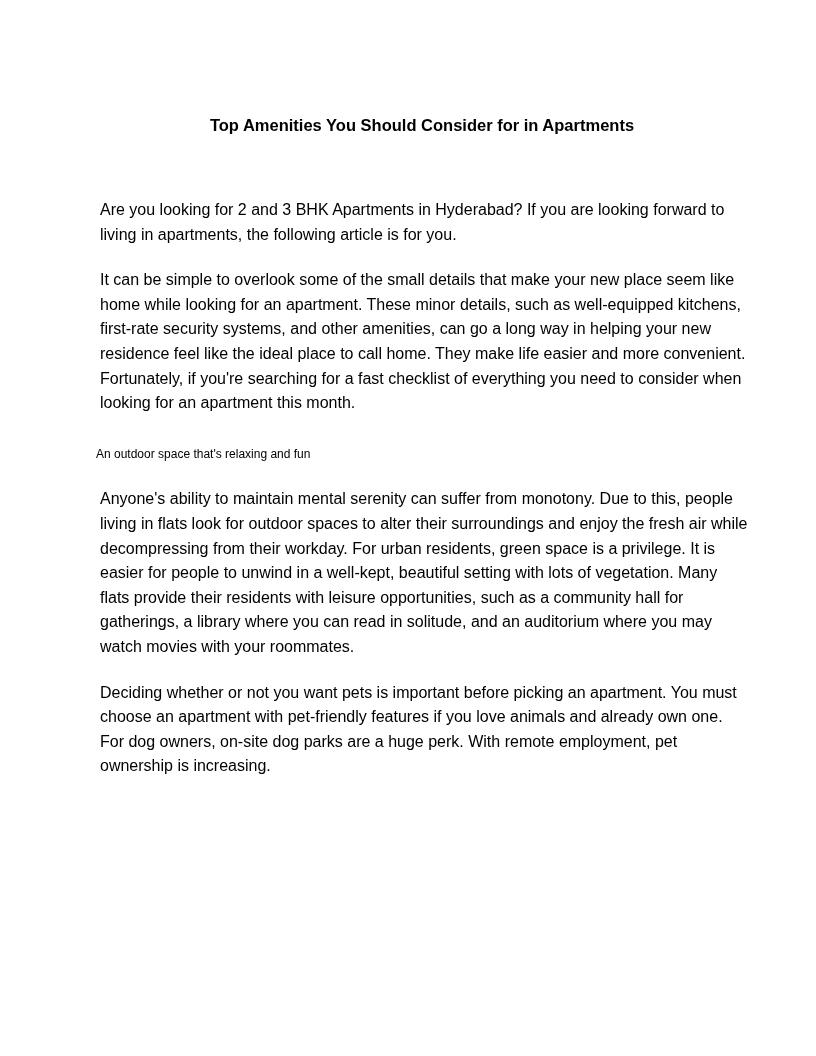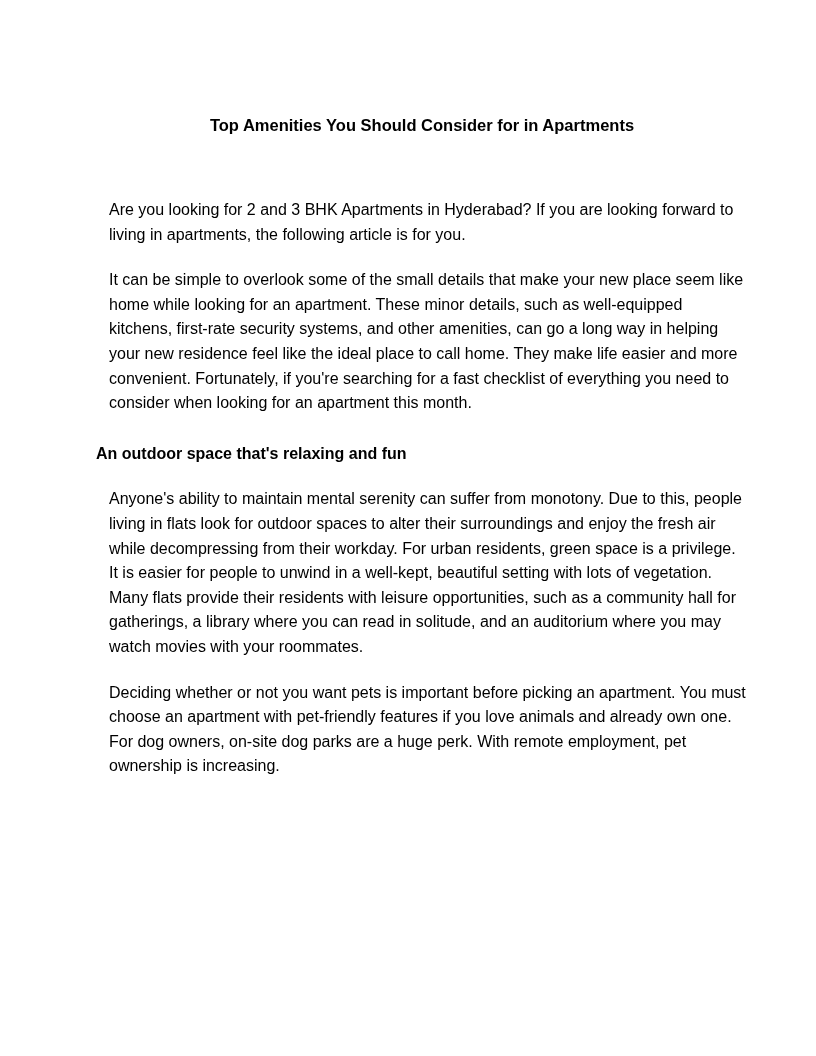--- a/index.html
+++ b/index.html
@@ -25,25 +25,25 @@
   .doc-title {
     font-size: 16.5px;
     font-weight: bold;
     text-align: center;
     margin: 18px 0 62px 0;
     line-height: 22px;
   }
   .body-text {
     font-size: 16px;
     line-height: 24.6px;
-    margin: 0 0 21px 13px;
+    margin: 0 0 21px 4px;
   }
   .section-heading {
-    font-size: 16px;
-    font-weight: bold;
+    font-size: 12px;
+    font-weight: normal;
     line-height: 24.6px;
     margin: 26px 0 21px 0;
   }
   .doc-link {
     color: var(--link_color, #1155cc);
     font-weight: bold;
     text-decoration: underline;
     cursor: pointer;
   }
 </style>

